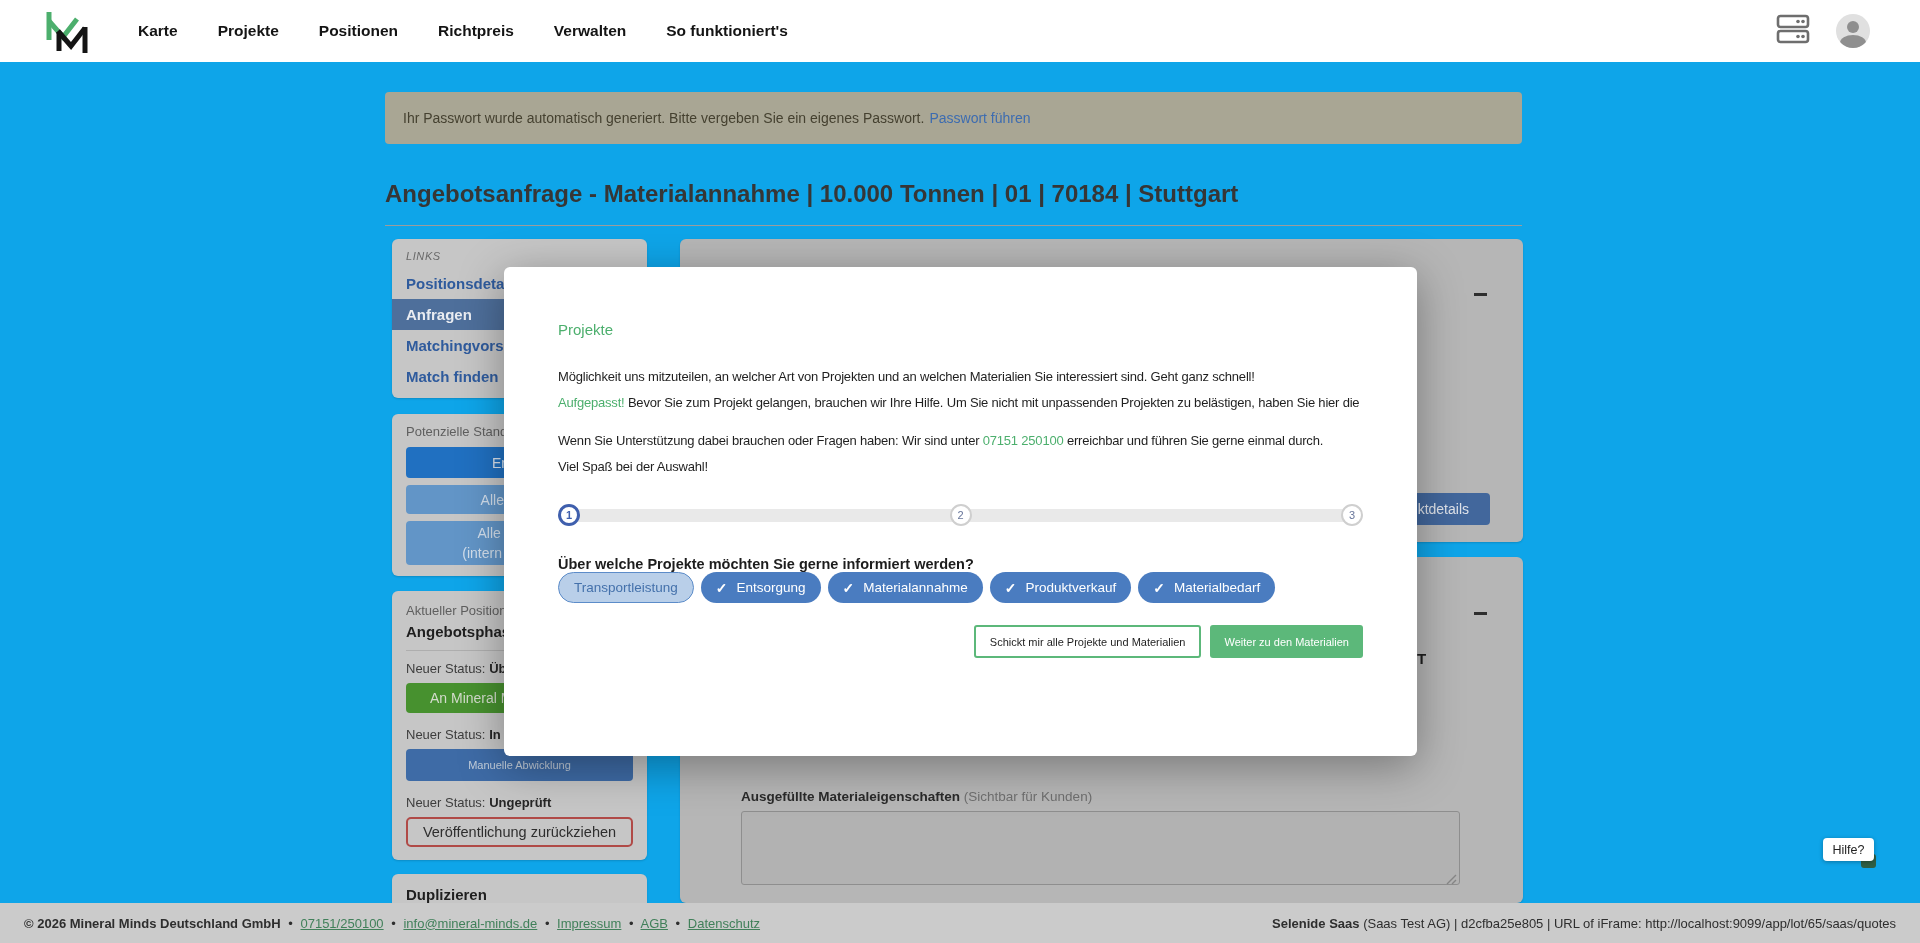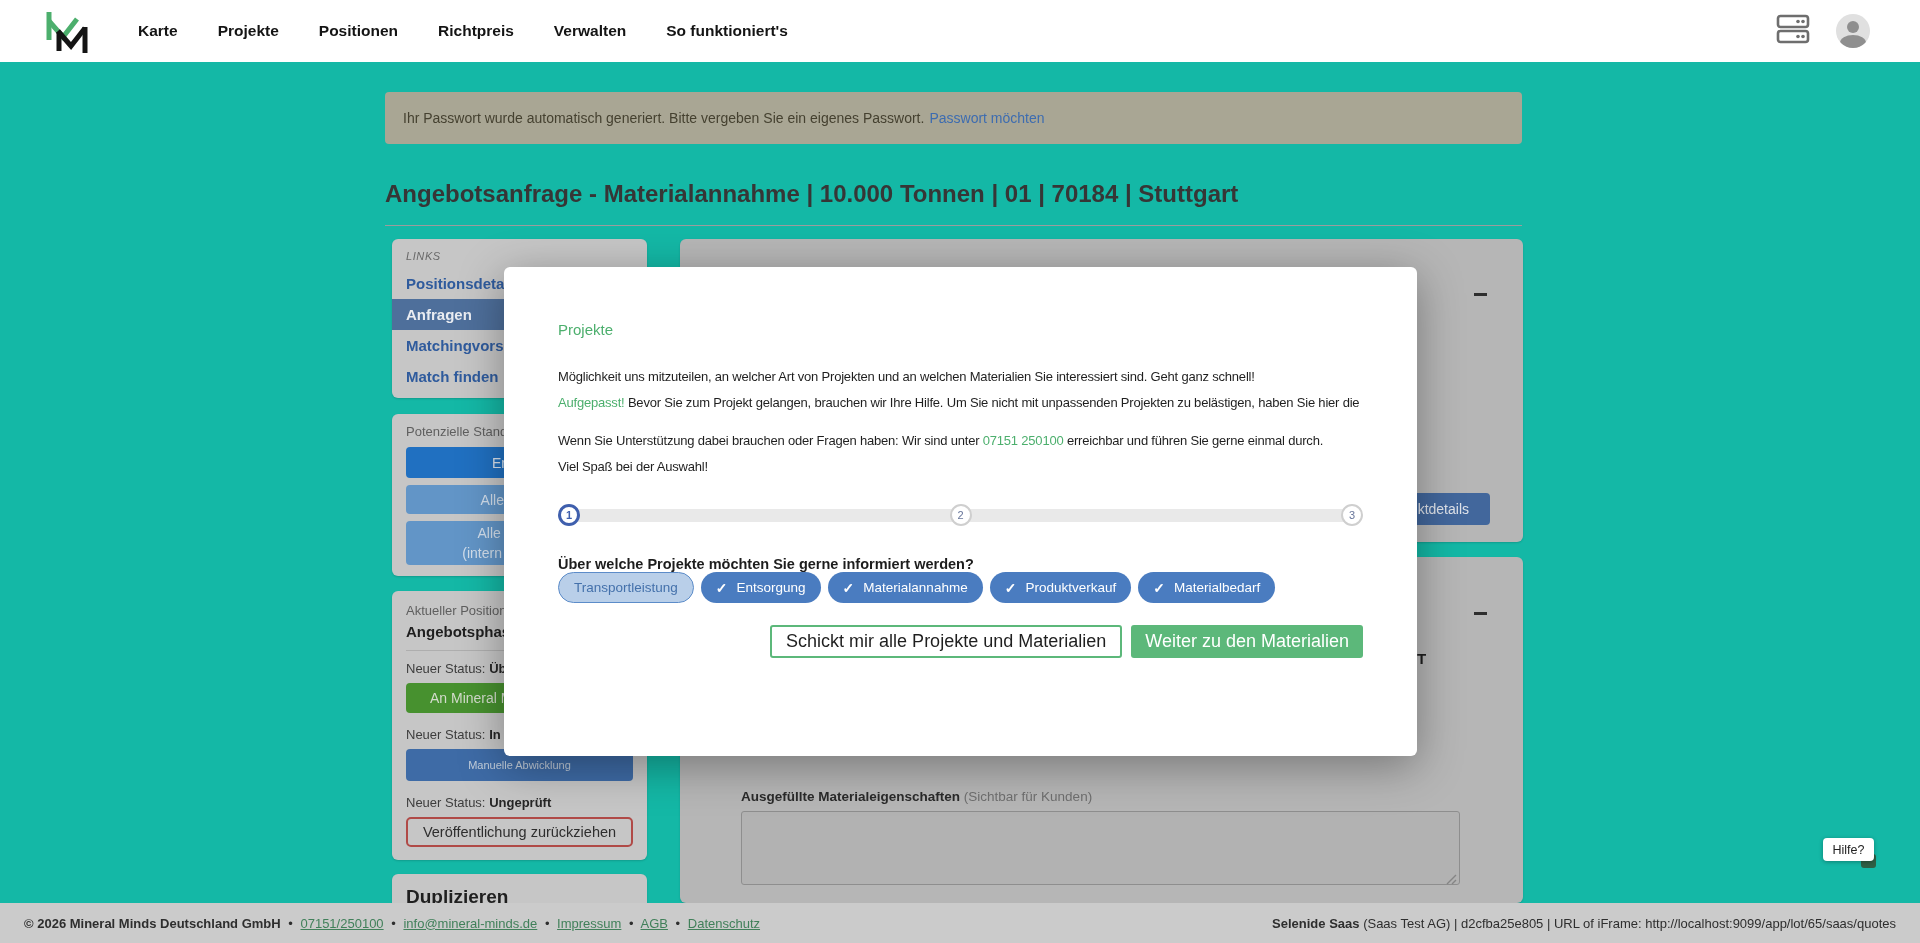--- a/index.html
+++ b/index.html
@@ -1,17 +1,17 @@
 <!DOCTYPE html>
 <html><head>
 <meta charset="utf-8">
 <style>
   html,body{margin:0;padding:0;}
   body{font-family:"Liberation Sans", sans-serif; background:#ababab;}
-  #screen{position:relative;width:1920px;height:943px;overflow:hidden;background:#14b8a6;}
+  #screen{position:relative;width:1920px;height:943px;overflow:hidden;background:#0ea5e9;}
 
   
   #header{position:absolute;top:0;left:0;width:1920px;height:62px;background:#ffffff;z-index:40;display:flex;align-items:center;}
   #logo{position:absolute;left:44px;top:8px;width:46px;height:46px;cursor:pointer;}
   #nav{position:absolute;left:138px;top:0;height:62px;display:flex;align-items:center;gap:40px;}
   .nav-item{font-size:15.5px;font-weight:600;color:#141414;text-decoration:none;cursor:pointer;white-space:nowrap;}
   #hdr-icons{position:absolute;right:50px;top:0;height:62px;display:flex;align-items:center;gap:26px;}
   #avatar{width:34px;height:34px;border-radius:50%;background:#e0e0e0;position:relative;overflow:hidden;cursor:pointer;}
   #avatar .head{position:absolute;left:11px;top:7px;width:12px;height:12px;border-radius:50%;background:#8f8f8f;}
   #avatar .body{position:absolute;left:4px;top:21px;width:26px;height:16px;border-radius:50%;background:#8f8f8f;}
@@ -61,21 +61,21 @@
   .step-circle.active{border:3px solid #3f5fad;color:#3f5fad;font-weight:700;}
   .step-circle.todo{border:2px solid #cfcfcf;color:#67759a;}
   .step-bar{flex:1;height:13px;background:#e9e9e9;margin:0 -3px;}
   #modal-question{margin-top:30px;font-size:14.5px;font-weight:700;color:#1d1d1d;}
   #chips{margin-top:0;display:flex;gap:7px;}
   .chip{height:31px;border-radius:16px;display:flex;align-items:center;padding:0 15px;font-size:13.5px;cursor:pointer;box-sizing:border-box;white-space:nowrap;}
   .chip.off{background:#b9cfe9;border:1.5px solid #5c8cc9;color:#4471ab;}
   .chip.on{background:#4a7cc0;color:#ffffff;}
   .chip .chk{margin-right:9px;font-size:14px;font-weight:700;}
   #modal-actions{margin-top:22px;display:flex;justify-content:flex-end;gap:9px;}
-  .mbtn{height:33px;border-radius:3px;font-family:inherit;font-size:18px;cursor:pointer;padding:0 14px;}
+  .mbtn{height:33px;border-radius:3px;font-family:inherit;font-size:11px;cursor:pointer;padding:0 14px;}
   .mbtn.outline{background:#ffffff;border:2px solid #5cb87a;color:#1f1f1f;}
   .mbtn.solid{background:#5cb87a;border:none;color:#ffffff;}
 
   
   #footer{position:absolute;left:0;bottom:0;width:1920px;height:40px;background:#cbcbcb;z-index:30;display:flex;align-items:center;justify-content:space-between;padding:0 24px;box-sizing:border-box;font-size:13px;color:#2e2e2e;}
   #footer .sep{margin:0 4px;}
   #footer a{color:#41805a;text-decoration:underline;cursor:pointer;}
   #footer-left b{font-weight:700;}
   #footer-right b{font-weight:700;}
 
@@ -119,21 +119,21 @@
       </span>
       <span id="avatar">
         <span class="head"></span>
         <span class="body"></span>
       </span>
     </div>
   </div>
 
   <div id="banner">
     <span>Ihr Passwort wurde automatisch generiert. Bitte vergeben Sie ein eigenes Passwort.</span>
-    <a>Passwort möchten</a>
+    <a>Passwort führen</a>
   </div>
 
   <div id="page-title">Angebotsanfrage - Materialannahme | 10.000 Tonnen | 01 | 70184 | Stuttgart</div>
 
   <div class="side-card" style="top:239px;height:159px;padding:11px 0;">
     <div class="side-label" style="padding:0 14px;">LINKS</div>
     <div style="margin-top:6px;">
       <a class="slink">Positionsdetails</a>
       <a class="slink active">Anfragen</a>
       <a class="slink">Matchingvorschläge</a>
@@ -160,21 +160,21 @@
     <div class="hr"></div>
     <div class="status-row"><span>Neuer Status:</span>&nbsp;<b>Übergeben</b></div>
     <button class="sbtn green" style="margin-top:7px;">An Mineral Minds übergeben</button>
     <div class="status-row" style="margin-top:14px;"><span>Neuer Status:</span>&nbsp;<b>In Abwicklung</b></div>
     <button class="sbtn blue" style="margin-top:7px;">Manuelle Abwicklung</button>
     <div class="status-row" style="margin-top:14px;"><span>Neuer Status:</span>&nbsp;<b>Ungeprüft</b></div>
     <button class="sbtn redline" style="margin-top:7px;font-size:14.5px;">Veröffentlichung zurückziehen</button>
   </div>
 
   <div class="side-card" style="top:874px;height:60px;padding:12px 14px;">
-    <div style="font-size:19px;font-weight:700;color:#1f1f1f;">Duplizieren</div>
+    <div style="font-size:15px;font-weight:700;color:#1f1f1f;">Duplizieren</div>
   </div>
 
   <div class="main-card" style="left:680px;top:239px;width:843px;height:303px;">
     <span class="minus-ico" style="right:36px;top:49px;"></span>
     <button id="btn-projektdetails">Projektdetails</button>
   </div>
 
   <div class="main-card" style="left:680px;top:557px;width:843px;height:346px;">
     <span class="minus-ico" style="right:36px;top:50px;"></span>
     <span id="card2-frag">T</span>

